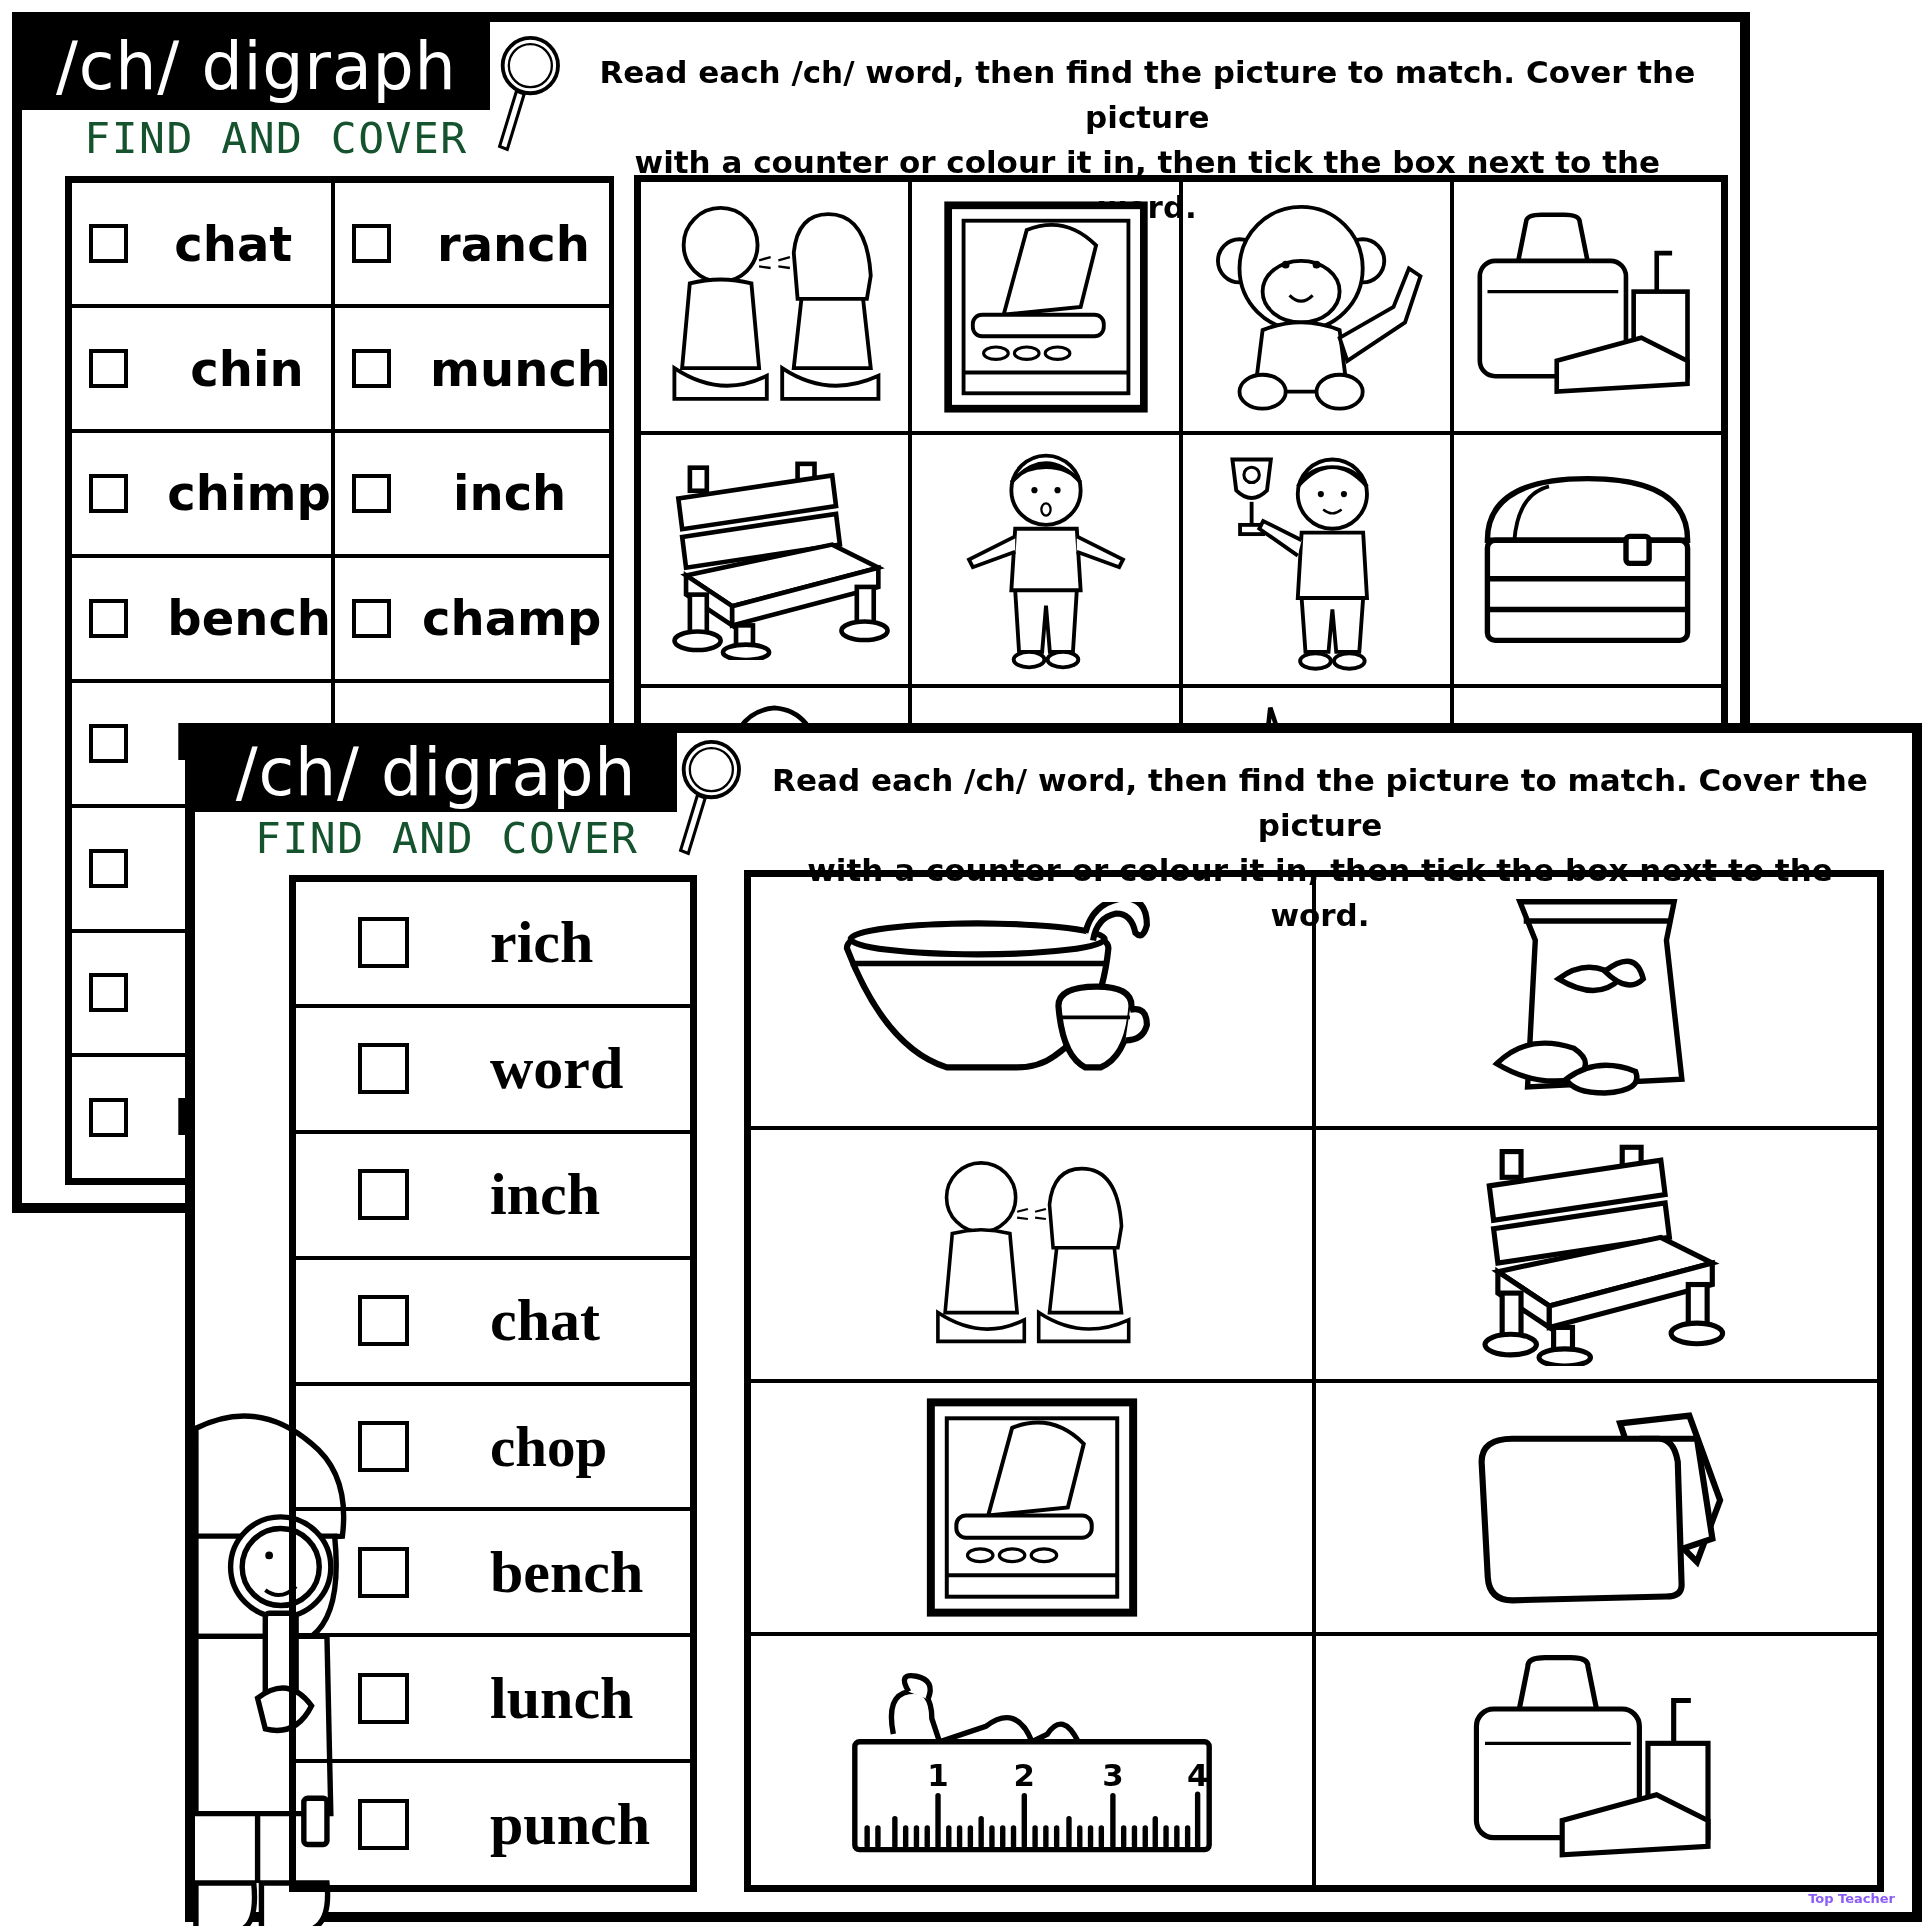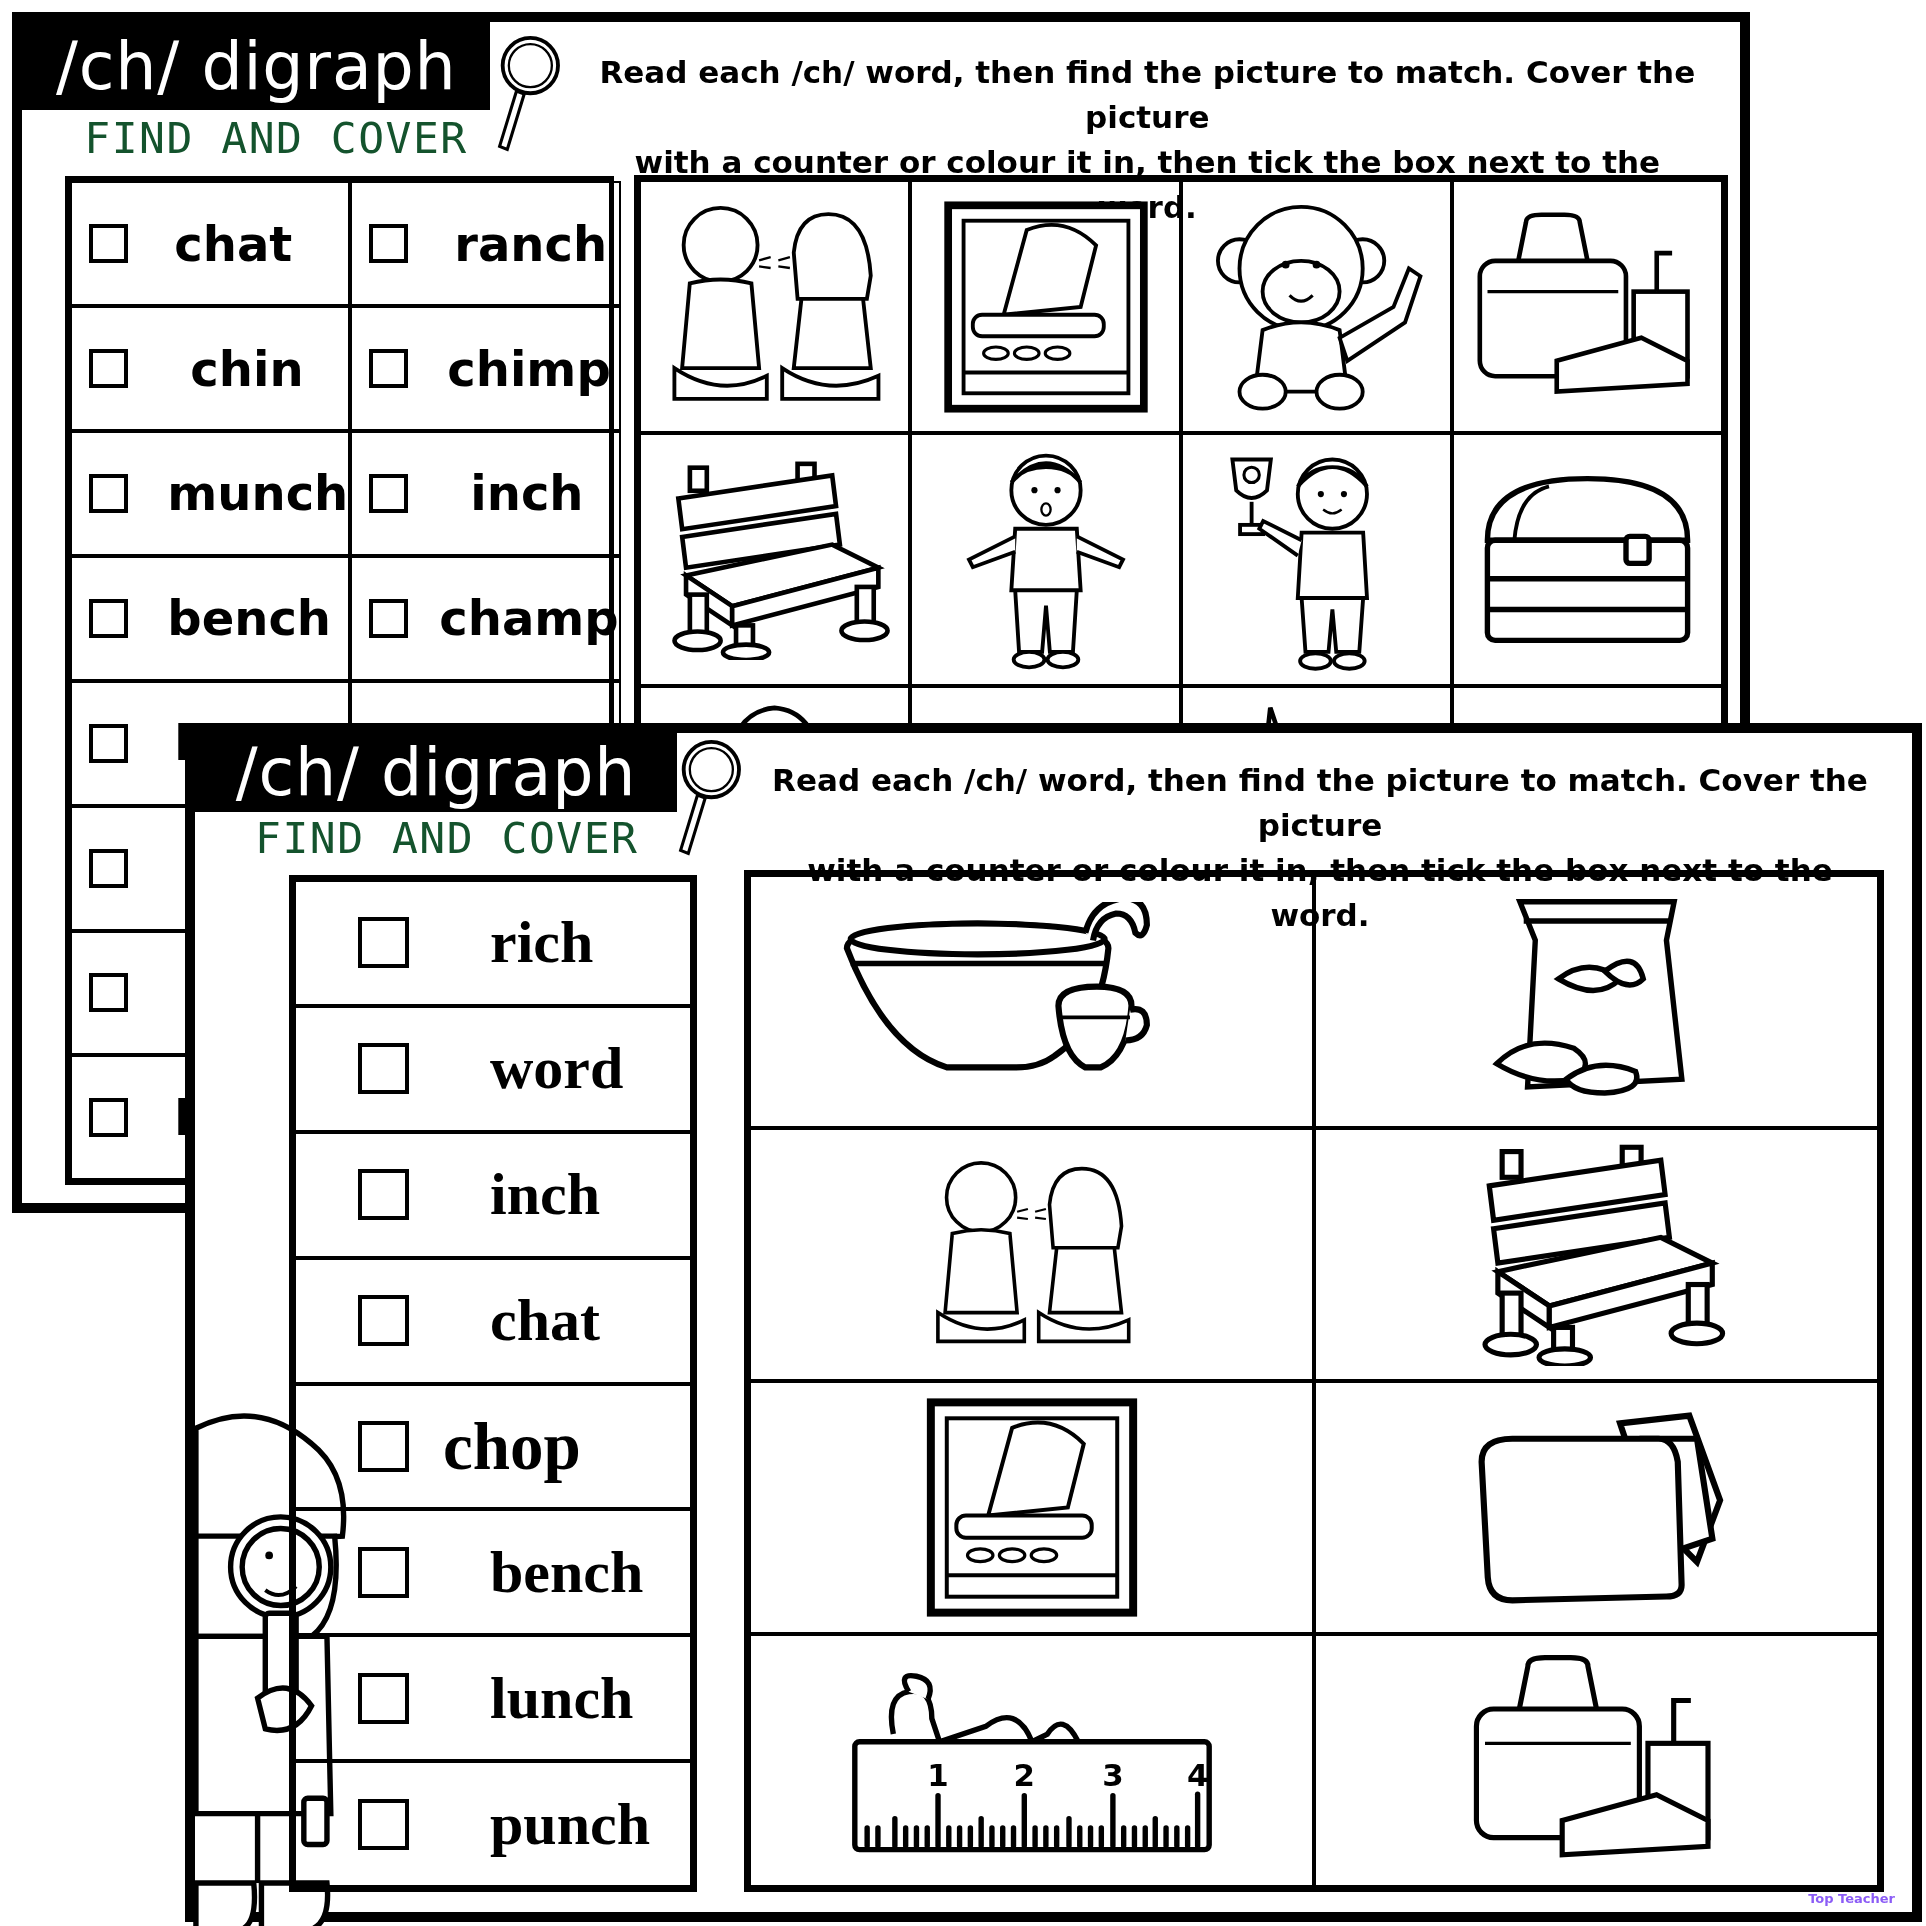--- a/index.html
+++ b/index.html
@@ -44,25 +44,25 @@
     <div class="word-cell">
         <span class="checkbox" style="margin-left:17px"></span>
         <span class="word" style="font-size:48px;margin-left:46px">ranch</span>
       </div>
     <div class="word-cell">
         <span class="checkbox" style="margin-left:17px"></span>
         <span class="word" style="font-size:48px;margin-left:62px">chin</span>
       </div>
     <div class="word-cell">
         <span class="checkbox" style="margin-left:17px"></span>
+        <span class="word" style="font-size:48px;margin-left:39px">munch</span>
+      </div>
+    <div class="word-cell">
+        <span class="checkbox" style="margin-left:17px"></span>
         <span class="word" style="font-size:48px;margin-left:39px">chimp</span>
-      </div>
-    <div class="word-cell">
-        <span class="checkbox" style="margin-left:17px"></span>
-        <span class="word" style="font-size:48px;margin-left:39px">munch</span>
       </div>
     <div class="word-cell">
         <span class="checkbox" style="margin-left:17px"></span>
         <span class="word" style="font-size:48px;margin-left:62px">inch</span>
       </div>
     <div class="word-cell">
         <span class="checkbox" style="margin-left:17px"></span>
         <span class="word" style="font-size:48px;margin-left:39px">bench</span>
       </div>
     <div class="word-cell">
@@ -284,21 +284,21 @@
     <div class="word-cell">
         <span class="checkbox" style="margin-left:62px;width:51px;height:51px;"></span>
         <span class="word" style="font-size:60px;margin-left:81px">inch</span>
       </div>
     <div class="word-cell">
         <span class="checkbox" style="margin-left:62px;width:51px;height:51px;"></span>
         <span class="word" style="font-size:60px;margin-left:81px">chat</span>
       </div>
     <div class="word-cell">
         <span class="checkbox" style="margin-left:62px;width:51px;height:51px;"></span>
-        <span class="word" style="font-size:67px;margin-left:34px">chop</span>
+        <span class="word" style="font-size:57px;margin-left:81px">chop</span>
       </div>
     <div class="word-cell">
         <span class="checkbox" style="margin-left:62px;width:51px;height:51px;"></span>
         <span class="word" style="font-size:60px;margin-left:81px">bench</span>
       </div>
     <div class="word-cell">
         <span class="checkbox" style="margin-left:62px;width:51px;height:51px;"></span>
         <span class="word" style="font-size:60px;margin-left:81px">lunch</span>
       </div>
     <div class="word-cell">

